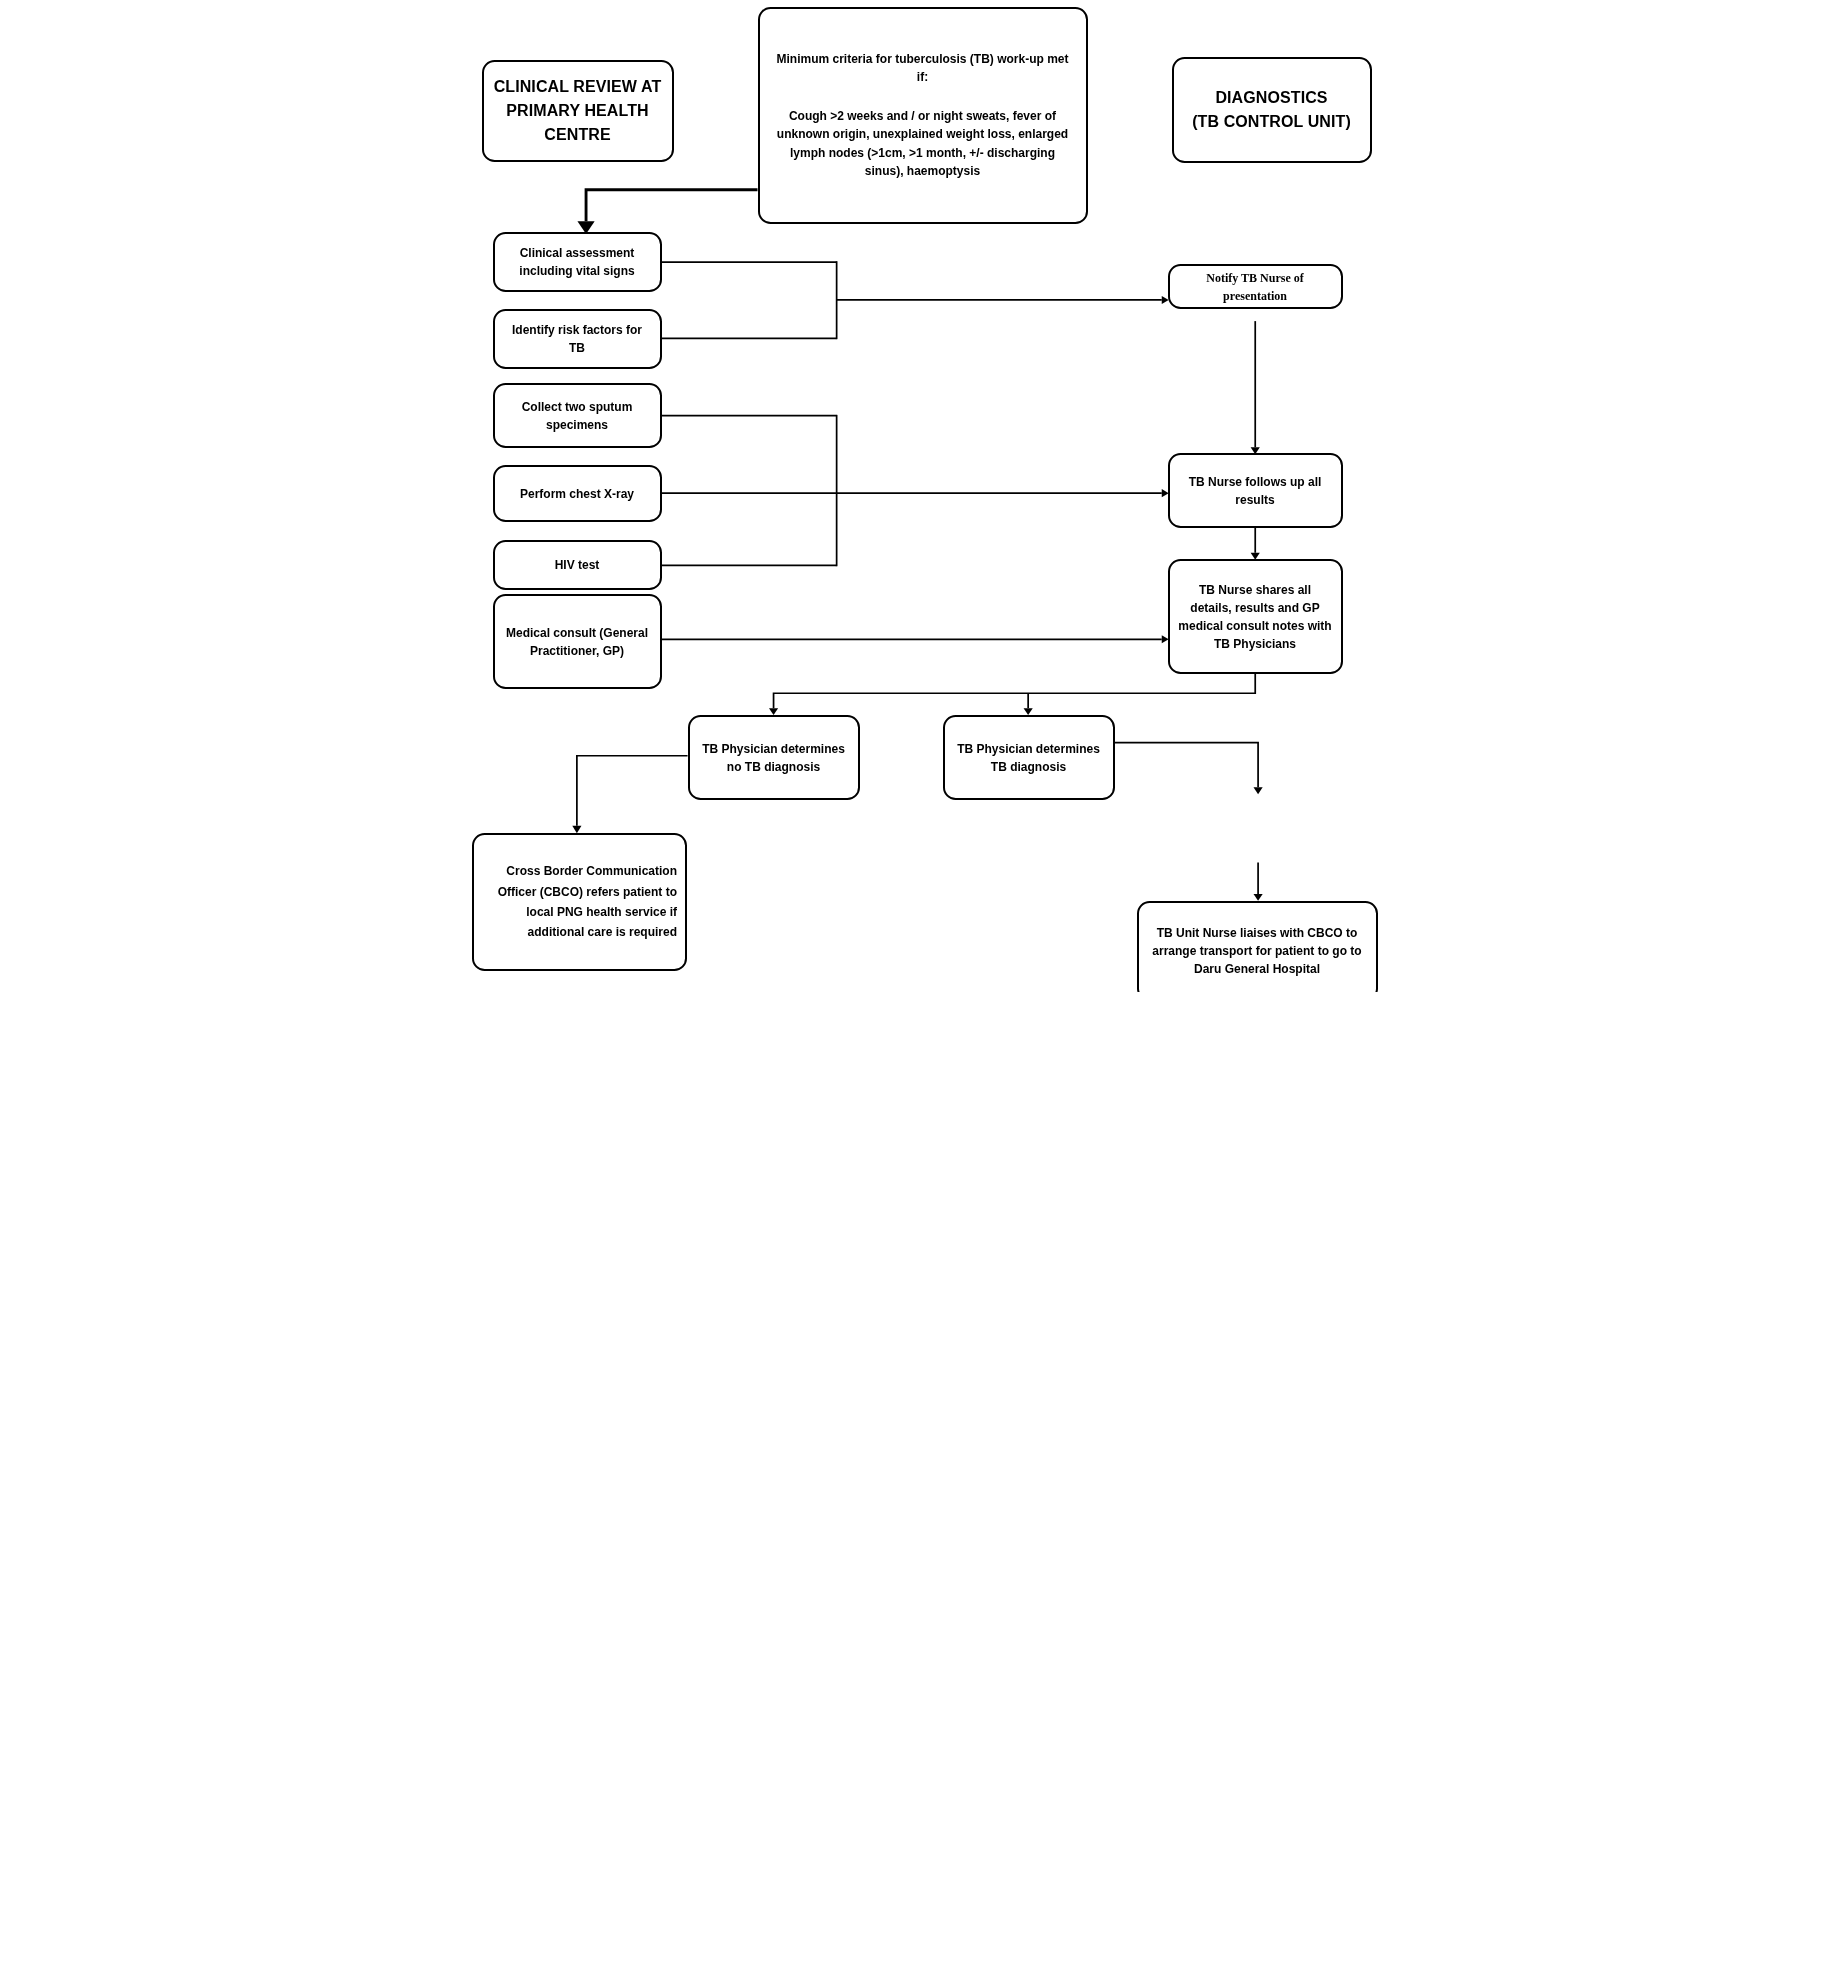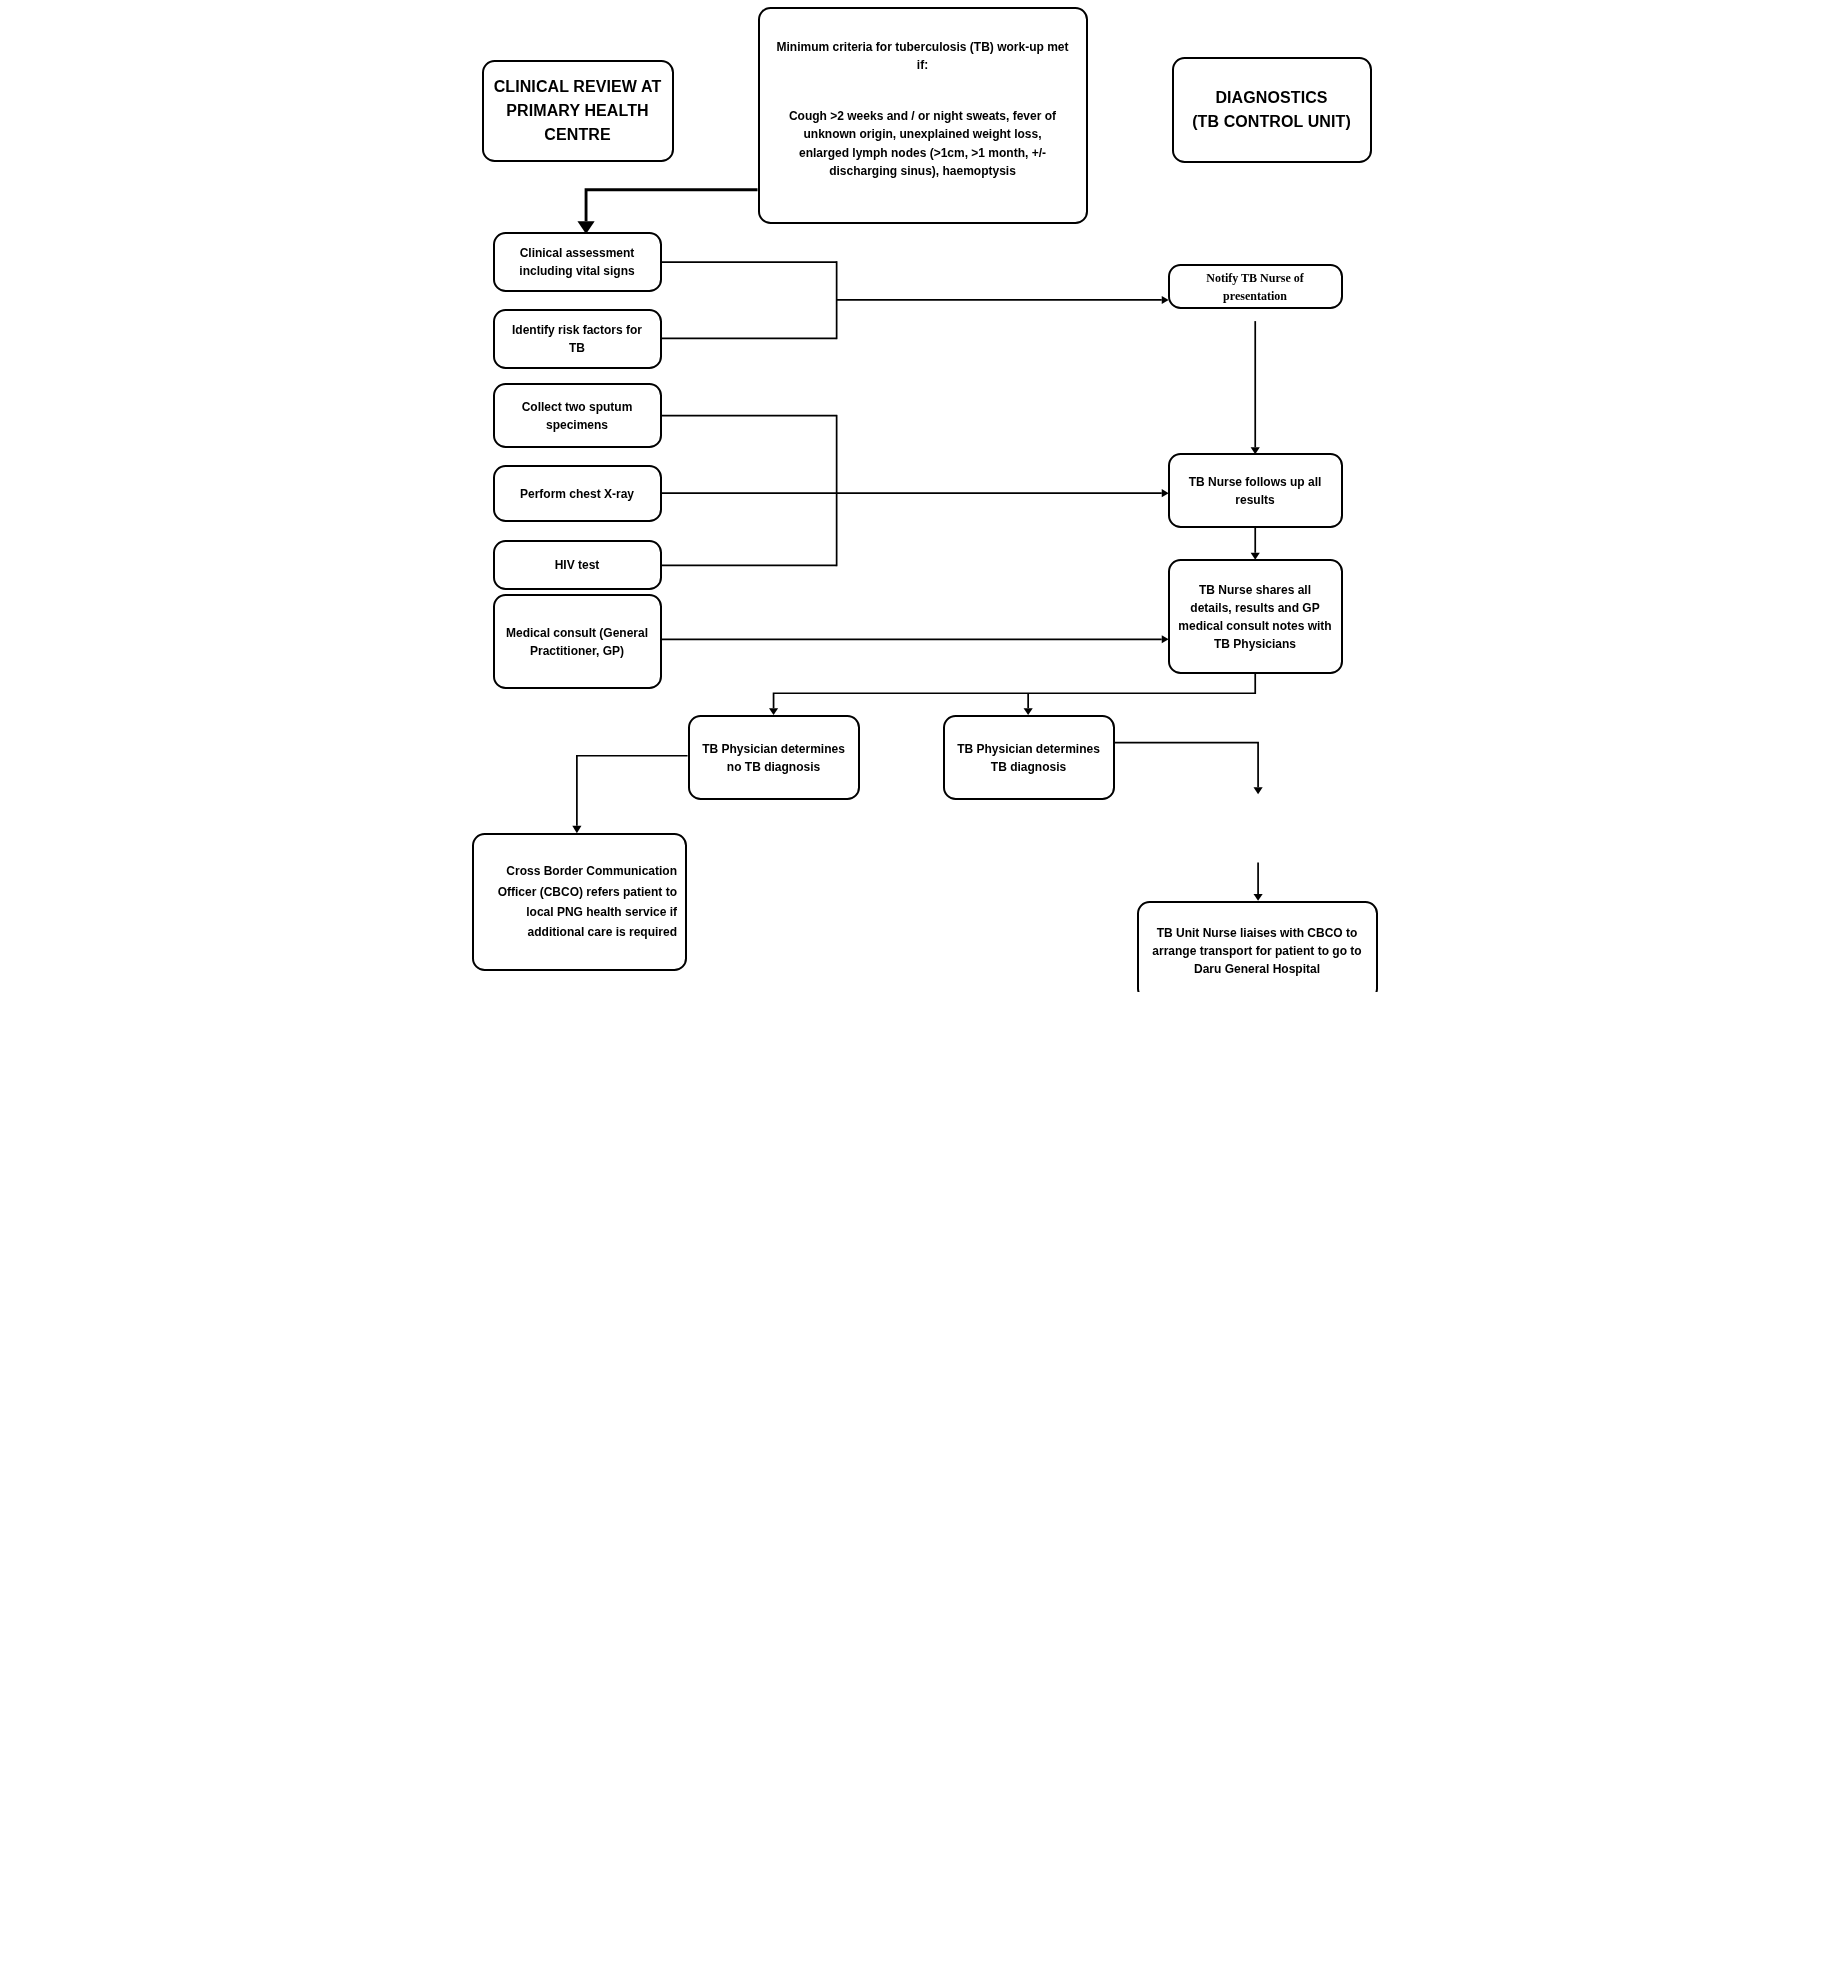--- a/index.html
+++ b/index.html
@@ -27,21 +27,21 @@
     justify-content:center;
     text-align:center;
     font-weight:700;
     font-size:12px;
     line-height:1.5;
     padding:4.6px 8px;
   }
   .node.header{font-size:16px;letter-spacing:0.1px;}
   .criteria-box{justify-content:center;font-size:12px;line-height:1.55;padding:8px 11.5px;}
   .criteria-box .crit-head{margin:0 0 19.5px 0;}
-  .criteria-box .crit-body{margin:12px;}
+  .criteria-box .crit-body{margin:0;}
   
   .b-clinical-review{left:21px;top:60px;width:192px;height:102px;}
   .b-criteria{left:297px;top:6.9px;width:330px;height:217px;align-items:center;}
   .b-diagnostics{left:711px;top:57px;width:200px;height:106px;}
   .b-assessment{left:32px;top:232px;width:169px;height:60px;}
   .b-risk{left:32px;top:309px;width:169px;height:60px;}
   .b-sputum{left:32px;top:383px;width:169px;height:65px;}
   .b-xray{left:32px;top:465px;width:169px;height:57px;}
   .b-hiv{left:32px;top:540px;width:169px;height:50px;}
   .b-consult{left:32px;top:594px;width:169px;height:95px;}

